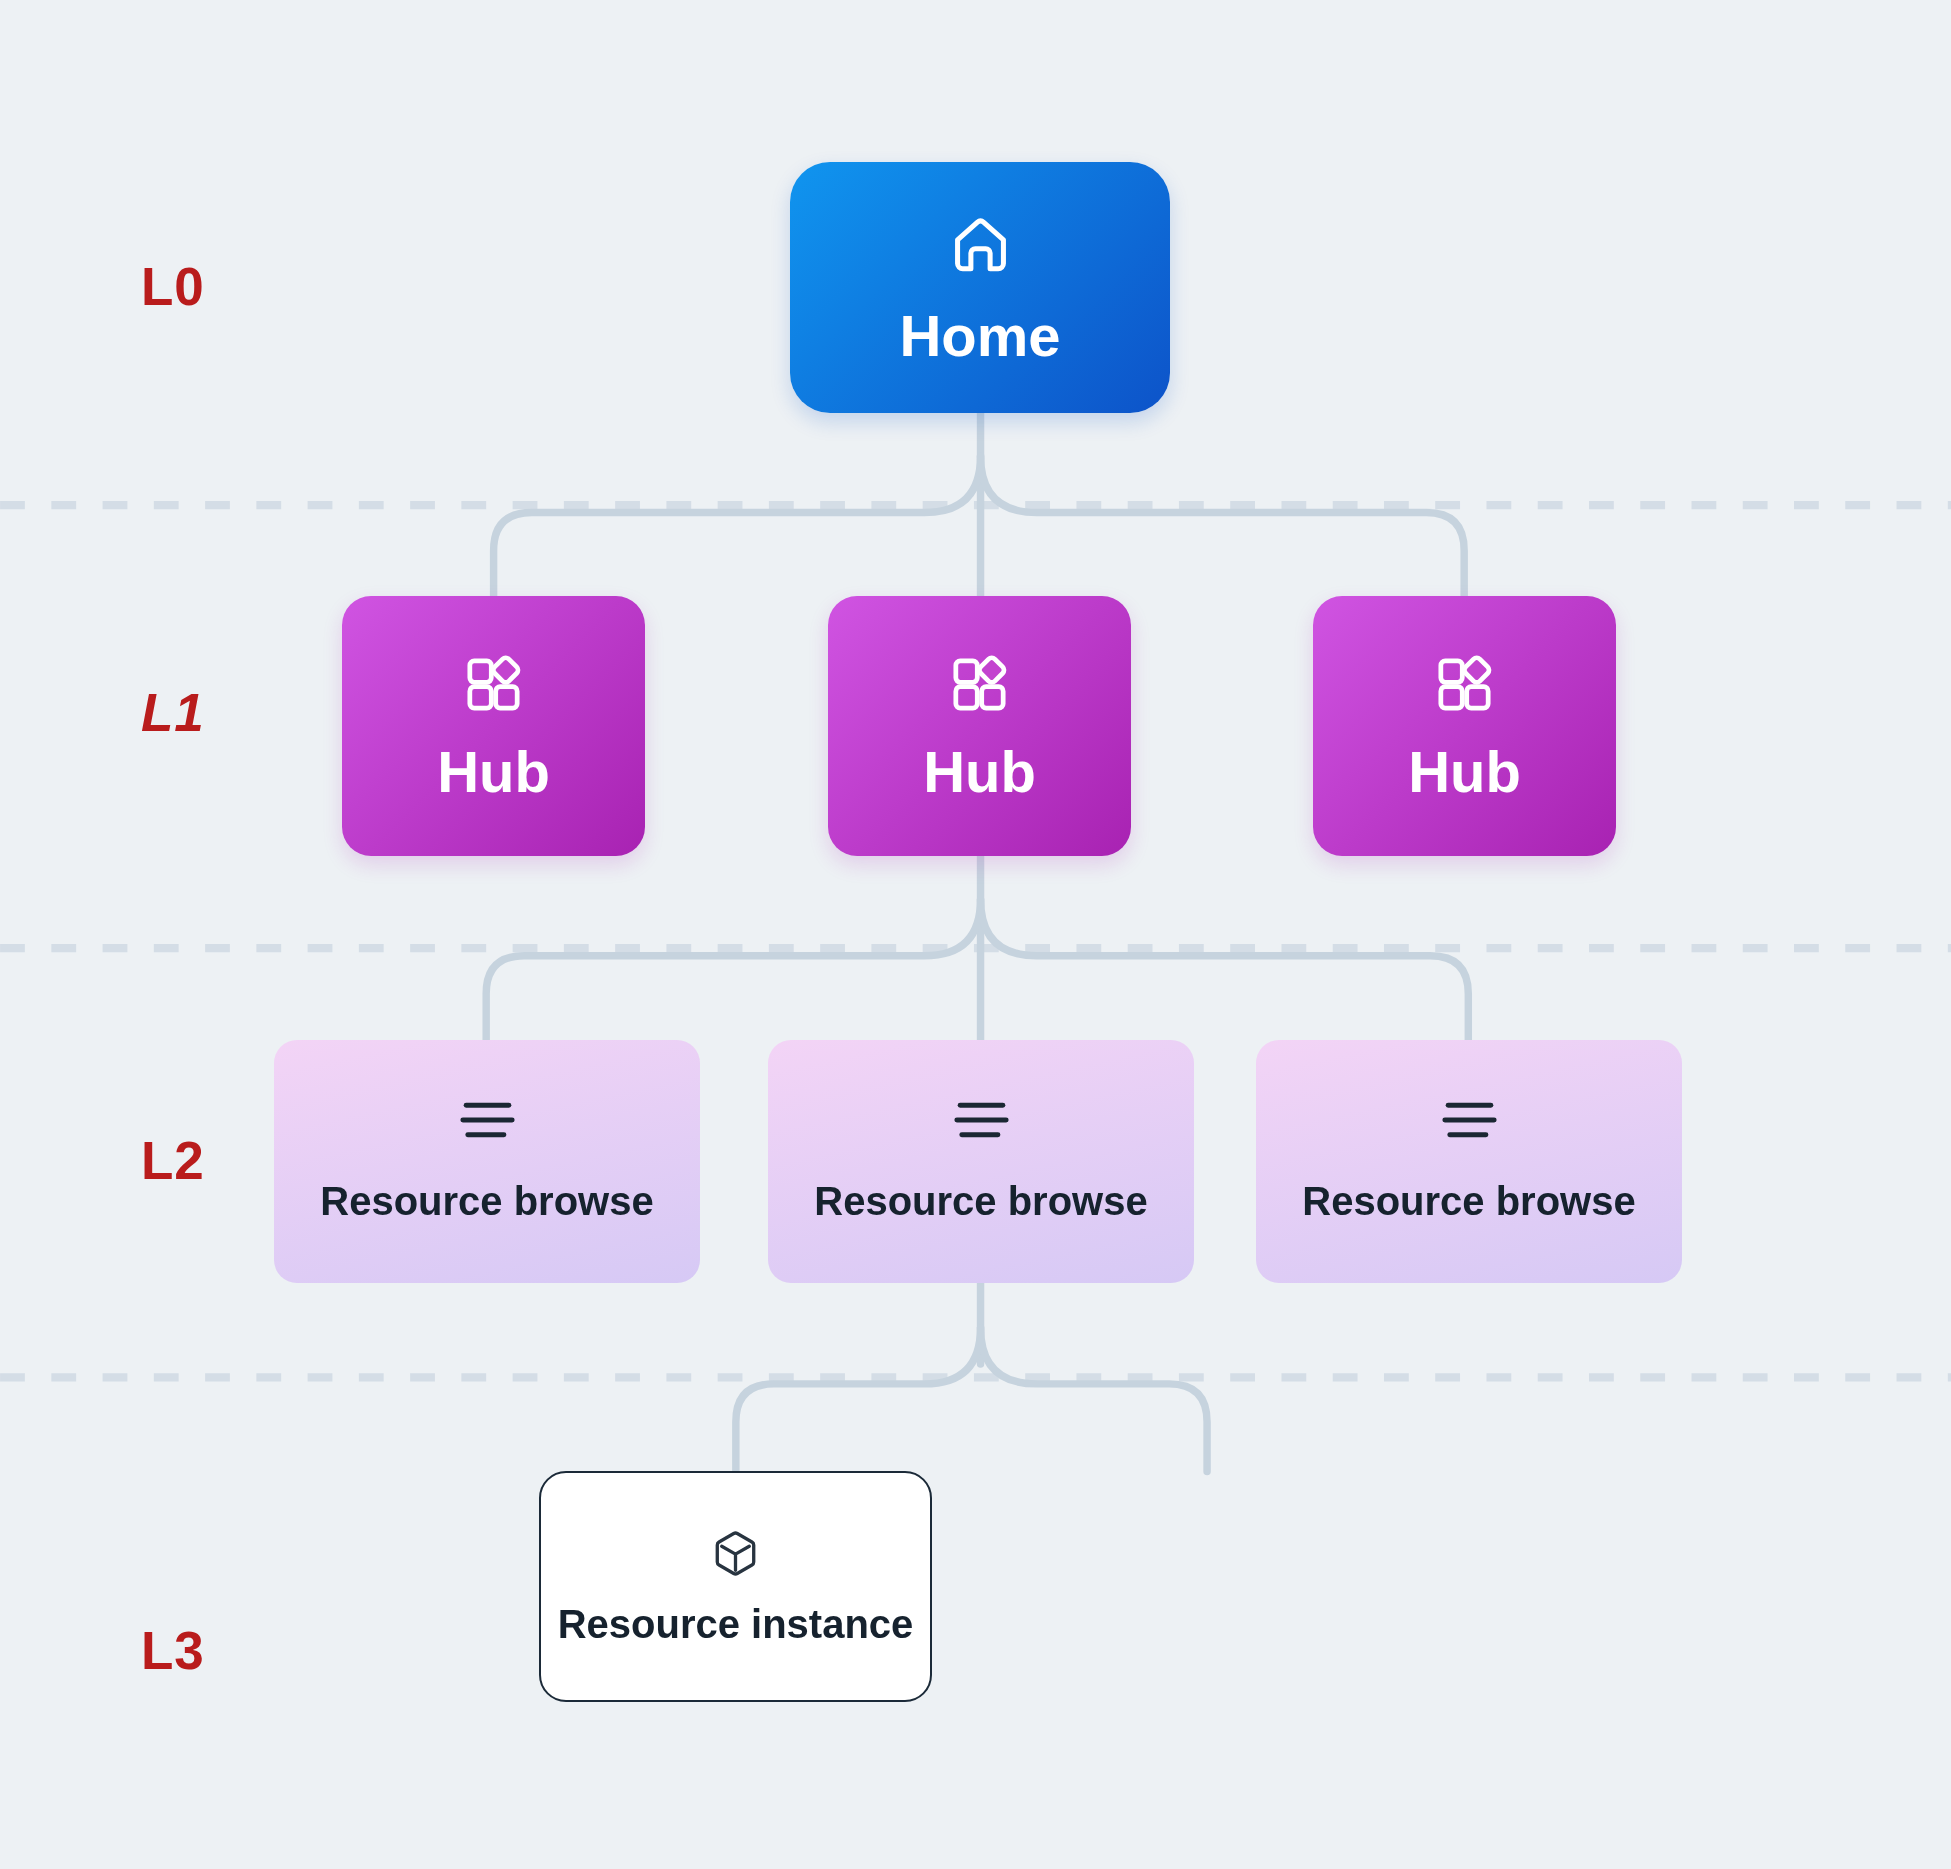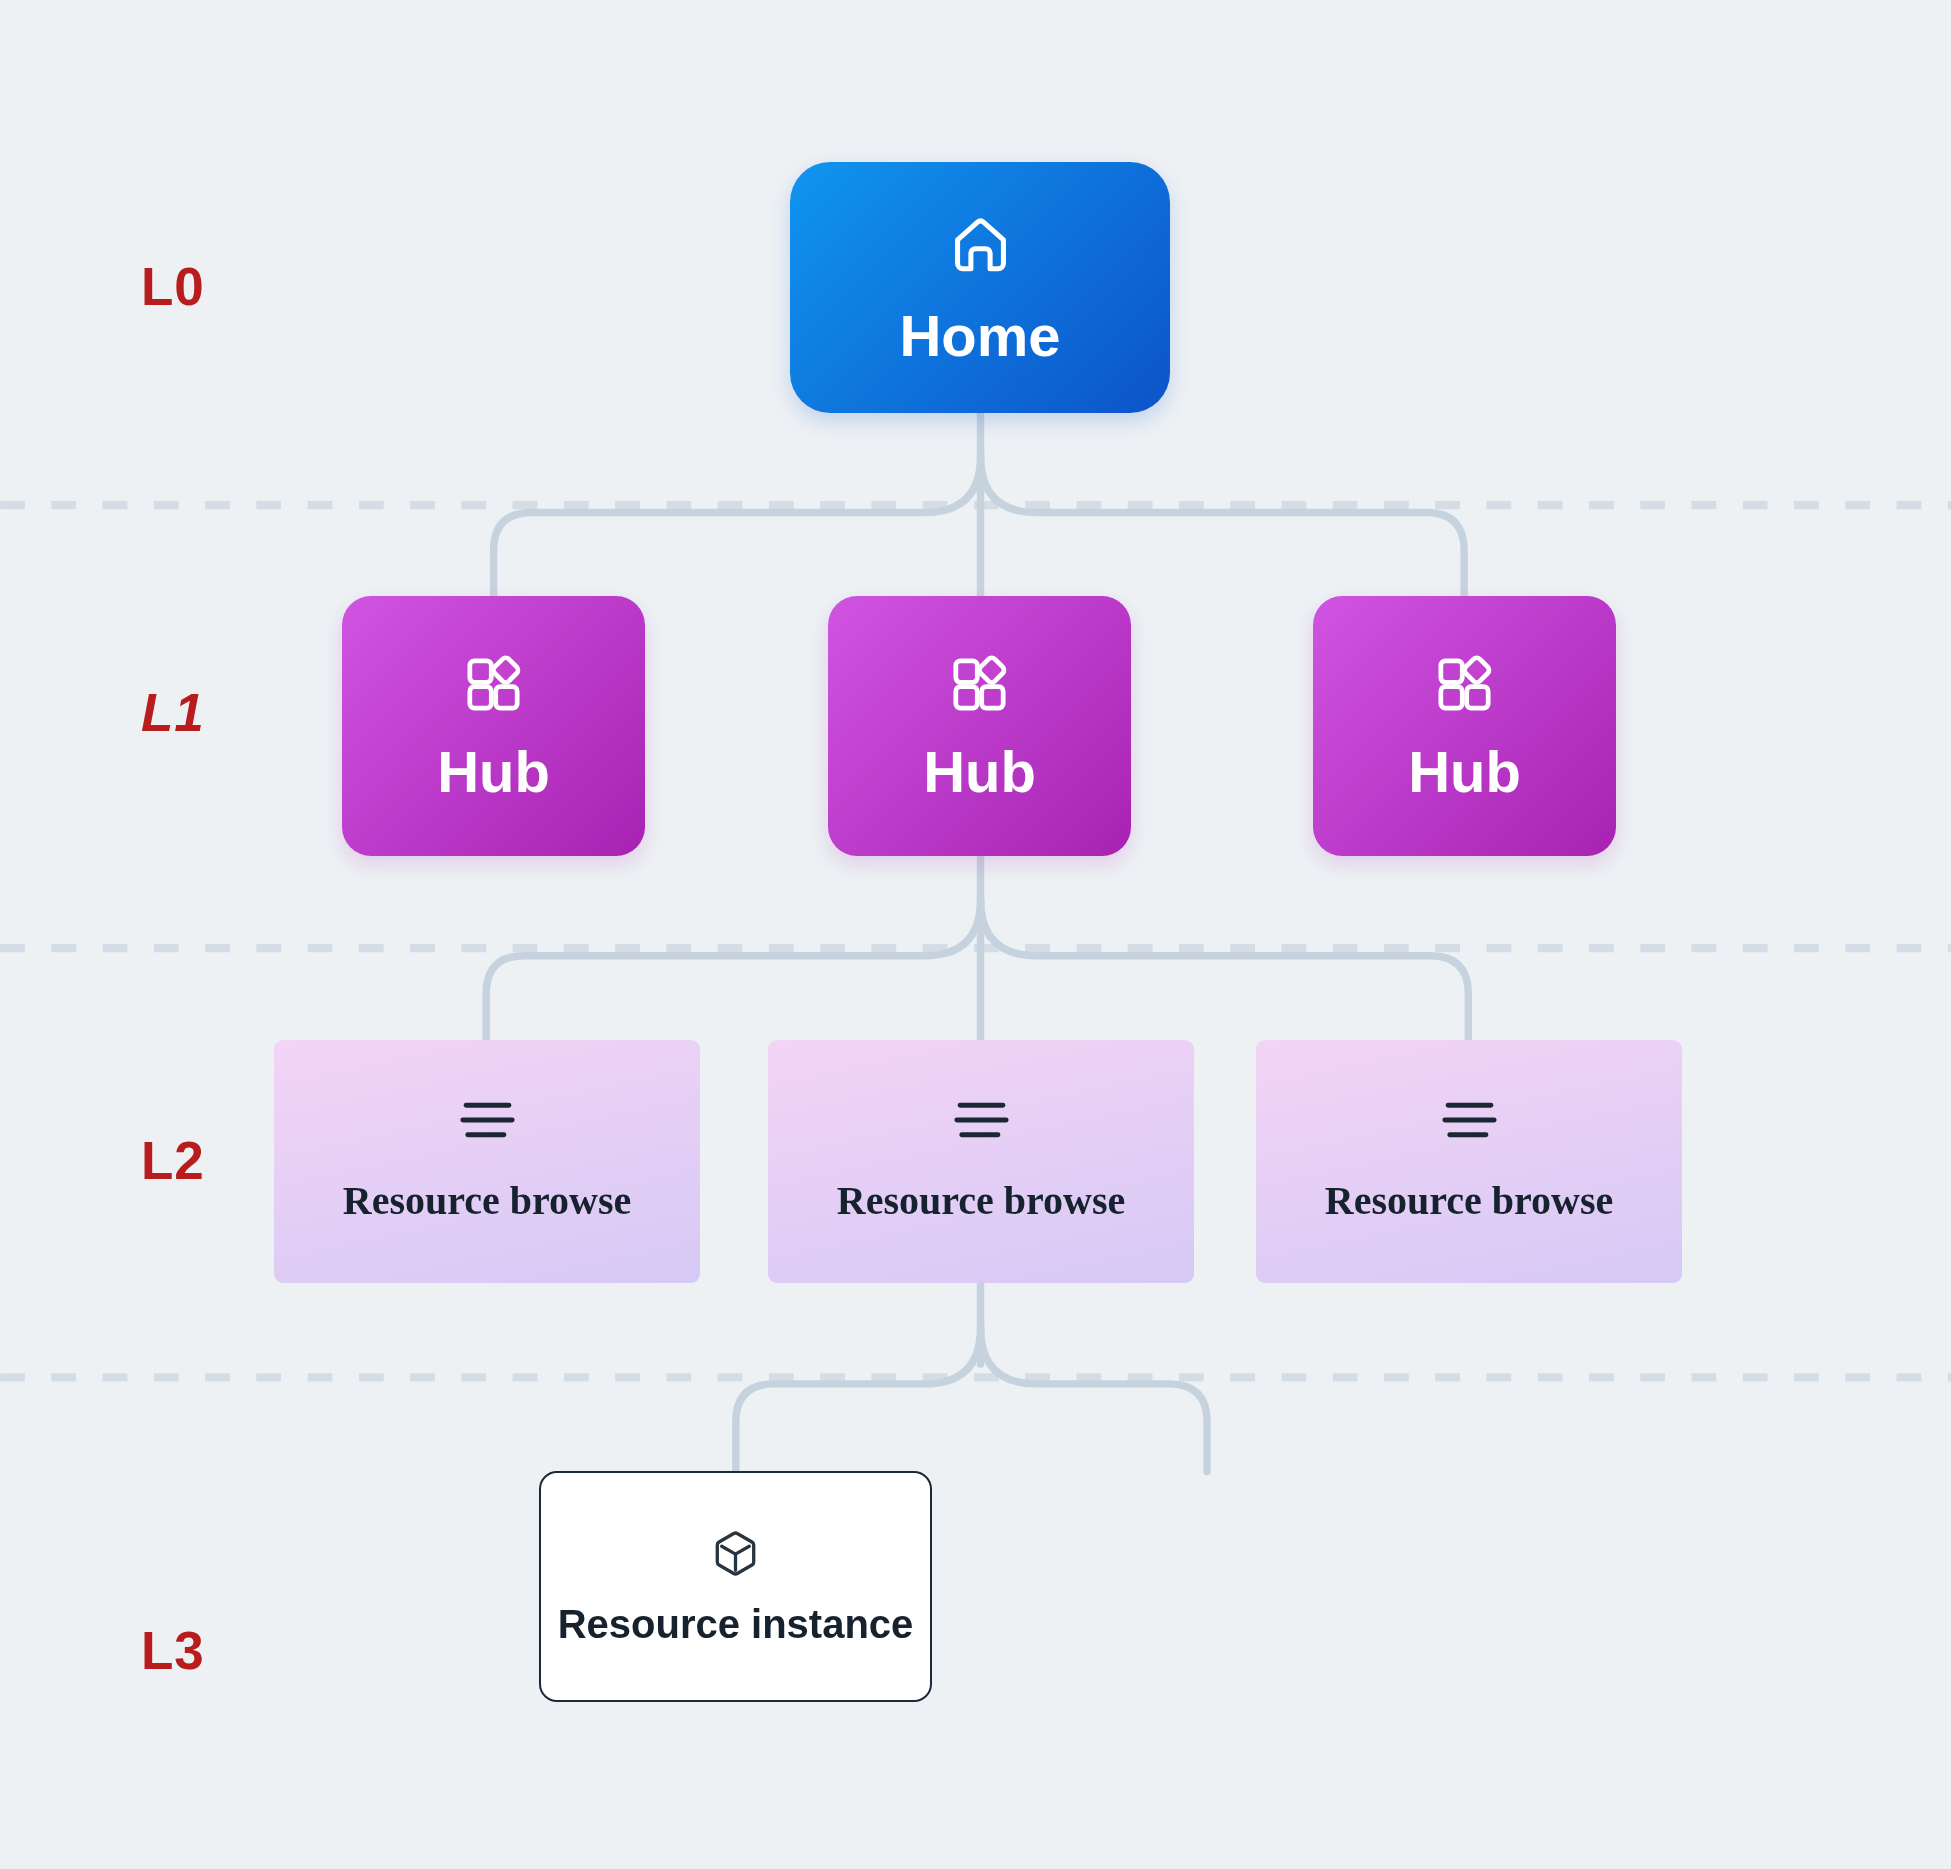--- a/index.html
+++ b/index.html
@@ -30,28 +30,27 @@
   .home-node .node-label { color:#ffffff; font-size:58px; font-weight:700; }
 
   .hub-node {
     border-radius:29px; gap:20px;
     background:linear-gradient(135deg, var(--hub-gradient-start,#d054e2), var(--hub-gradient-end,#a822b2));
     box-shadow:0 8.3px 20px rgba(168,34,178,.16);
   }
   .hub-node .node-label { color:#ffffff; font-size:58px; font-weight:700; }
 
   .browse-node {
-    border-radius:9px; gap:39px;
+    border-radius:23px; gap:39px;
     background:linear-gradient(168deg, var(--browse-gradient-start,#f3d4f6), var(--browse-gradient-end,#d6c9f5));
-    font-family:Liberation Serif, serif;
   }
   .browse-node .node-label { color:var(--dark-text,#16222e); font-size:40px; font-weight:600; }
 
   .leaf-node {
-    border-radius:18px; gap:21.5px;
+    border-radius:27px; gap:21.5px;
     background:#ffffff; border:2.5px solid var(--node-border,#1b2a38);
   }
   .leaf-node .node-label { color:var(--dark-text,#16222e); font-size:40px; font-weight:600; }
 
   .icon { display:block; }
 </style>
 </head>
 <body>
 
 <div class="canvas">

